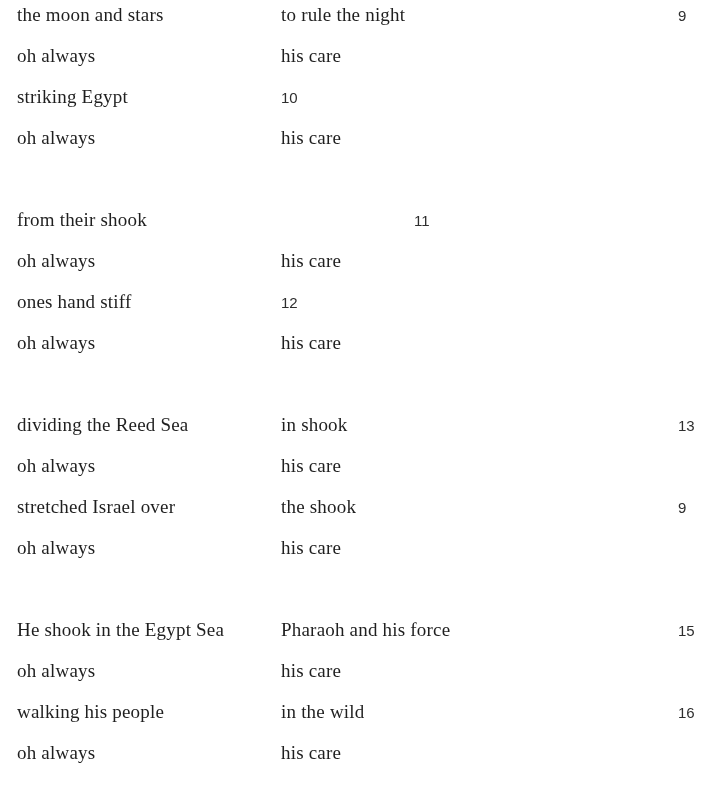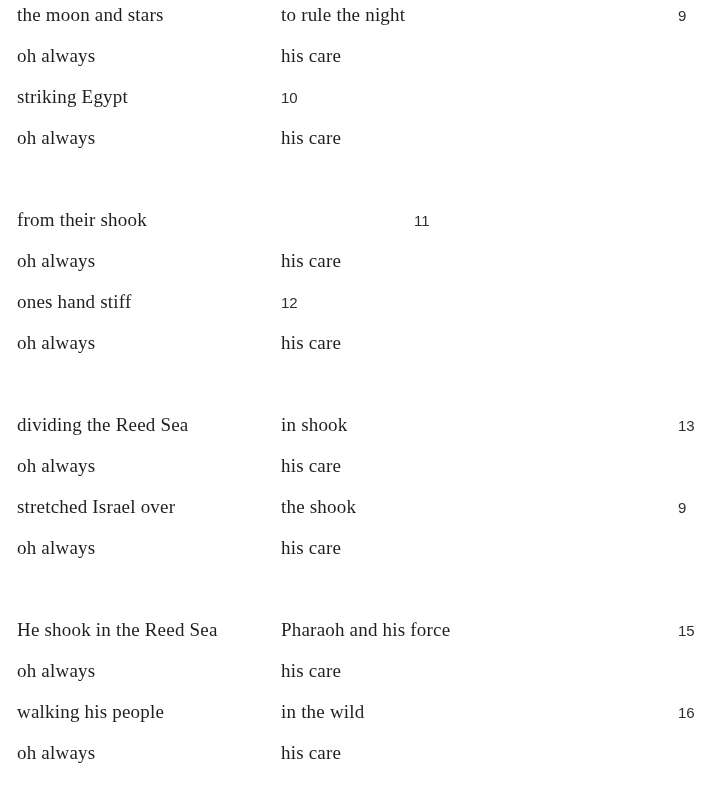--- a/index.html
+++ b/index.html
@@ -124,21 +124,21 @@
       </div>
       <div class="line">
         <span class="col-left">oh always</span>
         <span class="col-right">his care</span>
         <span class="verse-num"></span>
       </div>
     </div>
 
     <div class="stanza">
       <div class="line">
-        <span class="col-left">He shook in the Reed Sea</span>
+        <span class="col-left">He shook in the Egypt Sea</span>
         <span class="col-right">Pharaoh and his force</span>
         <span class="verse-num">15</span>
       </div>
       <div class="line">
         <span class="col-left">oh always</span>
         <span class="col-right">his care</span>
         <span class="verse-num"></span>
       </div>
       <div class="line">
         <span class="col-left">walking his people</span>

